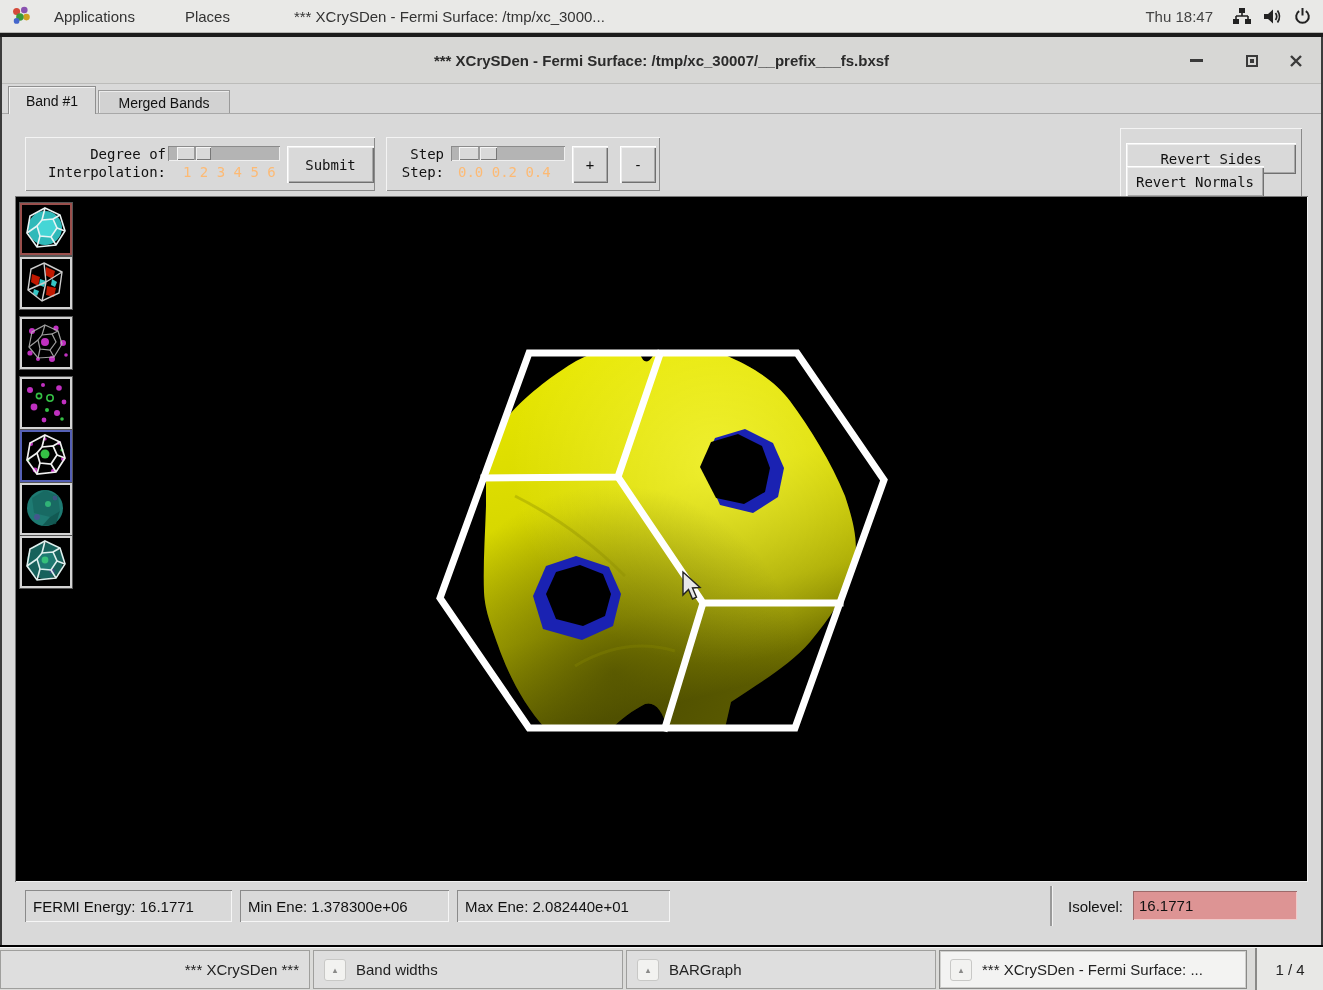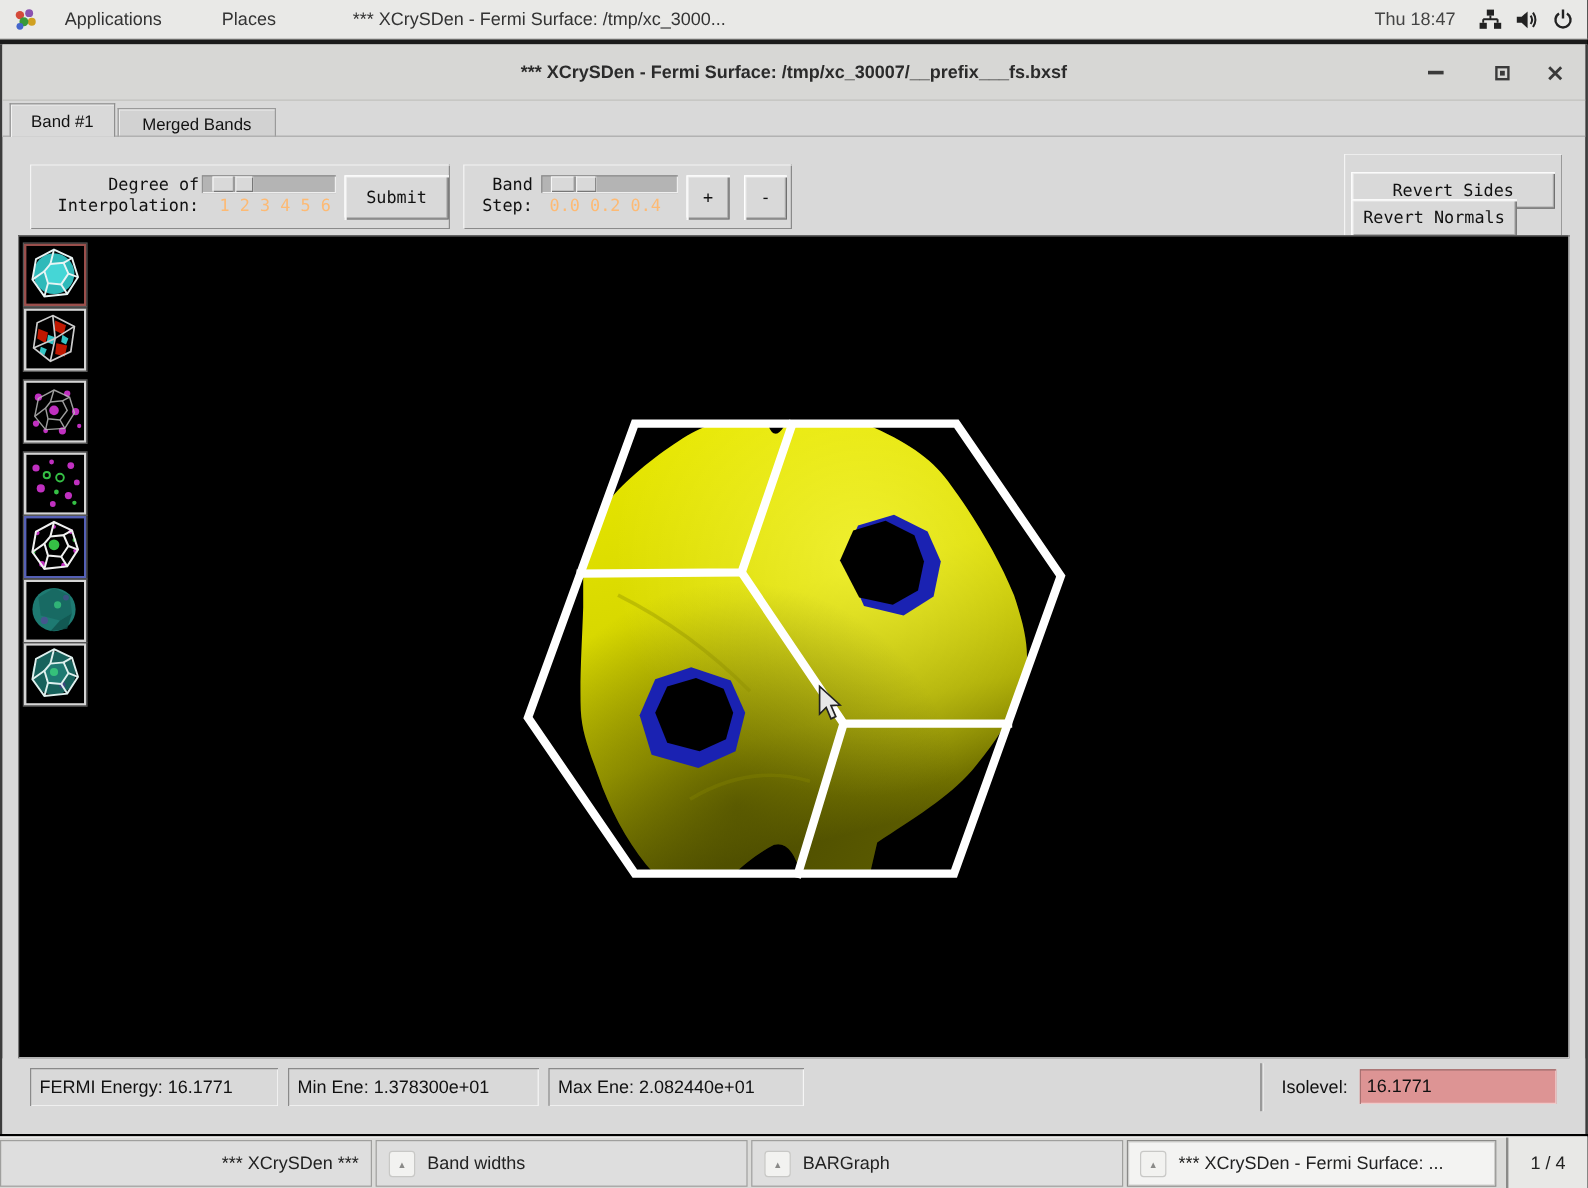--- a/index.html
+++ b/index.html
@@ -1,21 +1,21 @@
 <!DOCTYPE html>
 <html><head>
 <meta charset="utf-8">
 <style>
   * { margin:0; padding:0; box-sizing:border-box; }
   html,body { width:1323px; height:990px; }
   body { font-family:"Liberation Sans", sans-serif; background:#000; position:relative; overflow:hidden; }
   .abs { position:absolute; }
 
   
-  #top-panel { left:0; top:0; width:1323px; height:33px; background:#e9e9e7; border-bottom:1px solid #b5b5b2; display:flex; color:#333; font-size:15px; }
+  #top-panel { left:0; top:0; width:1323px; height:33px; background:#e9e9e7; border-bottom:1px solid #b5b5b2; display:flex; align-items:center; color:#333; font-size:15px; }
   #panel-shadow { left:0; top:33px; width:1323px; height:4px; background:#1b1b1b; }
   .panel-item { padding:0 14px; height:33px; display:flex; align-items:center; }
   .panel-right { margin-left:auto; display:flex; align-items:center; }
   .tray-ico { width:30px; height:33px; display:flex; align-items:center; justify-content:center; }
 
   
   #win { left:0; top:37px; width:1323px; height:908px; background:#d9d9d9; border-left:2px solid #3c3c3c; border-right:2px solid #3c3c3c; }
   #titlebar { left:2px; top:37px; width:1319px; height:47px; background:#d7d7d5; border-bottom:1px solid #bcbcba; display:flex; align-items:center; justify-content:center; }
   #titlebar .t { font-weight:bold; font-size:15px; color:#2b2b2b; }
   .winctl { position:absolute; top:0; width:34px; height:47px; display:flex; align-items:center; justify-content:center; cursor:default; }
@@ -130,21 +130,21 @@
 
 <div class="frame" style="left:25px; top:137px; width:350px; height:54px;"></div>
 <div class="lbl2" style="left:30px; top:145px; width:136px;"><span>Degree of</span><br><span>Interpolation:</span></div>
 <div class="trough" style="left:168px; top:146px; width:112px;">
   <div class="shandle" style="left:9px; width:34px;"></div>
 </div>
 <div class="scale-num" style="left:183px; top:164px;">1 2 3 4 5 6</div>
 <div class="btn" style="left:287px; top:146px; width:87px; height:37px;">Submit</div>
 
 <div class="frame" style="left:386px; top:137px; width:274px; height:54px;"></div>
-<div class="lbl2" style="left:392px; top:145px; width:52px;"><span>Band</span><br><span>Step:</span></div>
+<div class="lbl2" style="left:392px; top:145px; width:52px;"><span>Step</span><br><span>Step:</span></div>
 <div class="trough" style="left:451px; top:146px; width:114px;">
   <div class="shandle" style="left:8px; width:38px;"></div>
 </div>
 <div class="scale-num" style="left:458px; top:164px;">0.0 0.2 0.4</div>
 <div class="btn" style="left:572px; top:146px; width:36px; height:37px;">+</div>
 <div class="btn" style="left:620px; top:146px; width:36px; height:37px;">-</div>
 
 <div class="frame" style="left:1120px; top:128px; width:182px; height:72px;"></div>
 <div class="btn" style="left:1126px; top:131px; width:170px; height:31px;margin-top:12px;">Revert Sides</div>
 <div class="btn" style="left:1126px; top:166px; width:138px; height:31px;">Revert Normals</div>
@@ -326,21 +326,21 @@
         <polygon points="23,3 38,10 43,26 34,40 15,42 5,28 8,11"></polygon>
         <polygon points="20,15 31,14 35,23 29,32 18,31 15,21"></polygon>
         <path d="M23,3 L20,15 M38,10 L31,14 M43,26 L35,23 M34,40 L29,32 M15,42 L18,31 M5,28 L15,21"></path>
       </g>
     </svg>
   </div>
 </div>
 
 <div id="statusbar" class="abs">
   <div class="spanel" style="left:23px; width:207px;">FERMI Energy: 16.1771</div>
-  <div class="spanel" style="left:238px; width:209px;">Min Ene: 1.378300e+01</div>
+  <div class="spanel" style="left:238px; width:209px;">Min Ene: 1.378300e+06</div>
   <div class="spanel" style="left:455px; width:213px;">Max Ene: 2.082440e+01</div>
   <div class="vdiv" style="left:1048px; top:4px; height:40px;"></div>
   <div id="iso-label" style="left:1066px;text-align:center;">Isolevel:</div>
   <div id="iso-entry" style="left:1131px; width:164px;">16.1771</div>
 </div>
 
 <div id="taskbar" class="abs">
   <div class="task-btn" style="width:310px; justify-content:flex-end;">
     <span>*** XCrySDen ***</span>
   </div>

